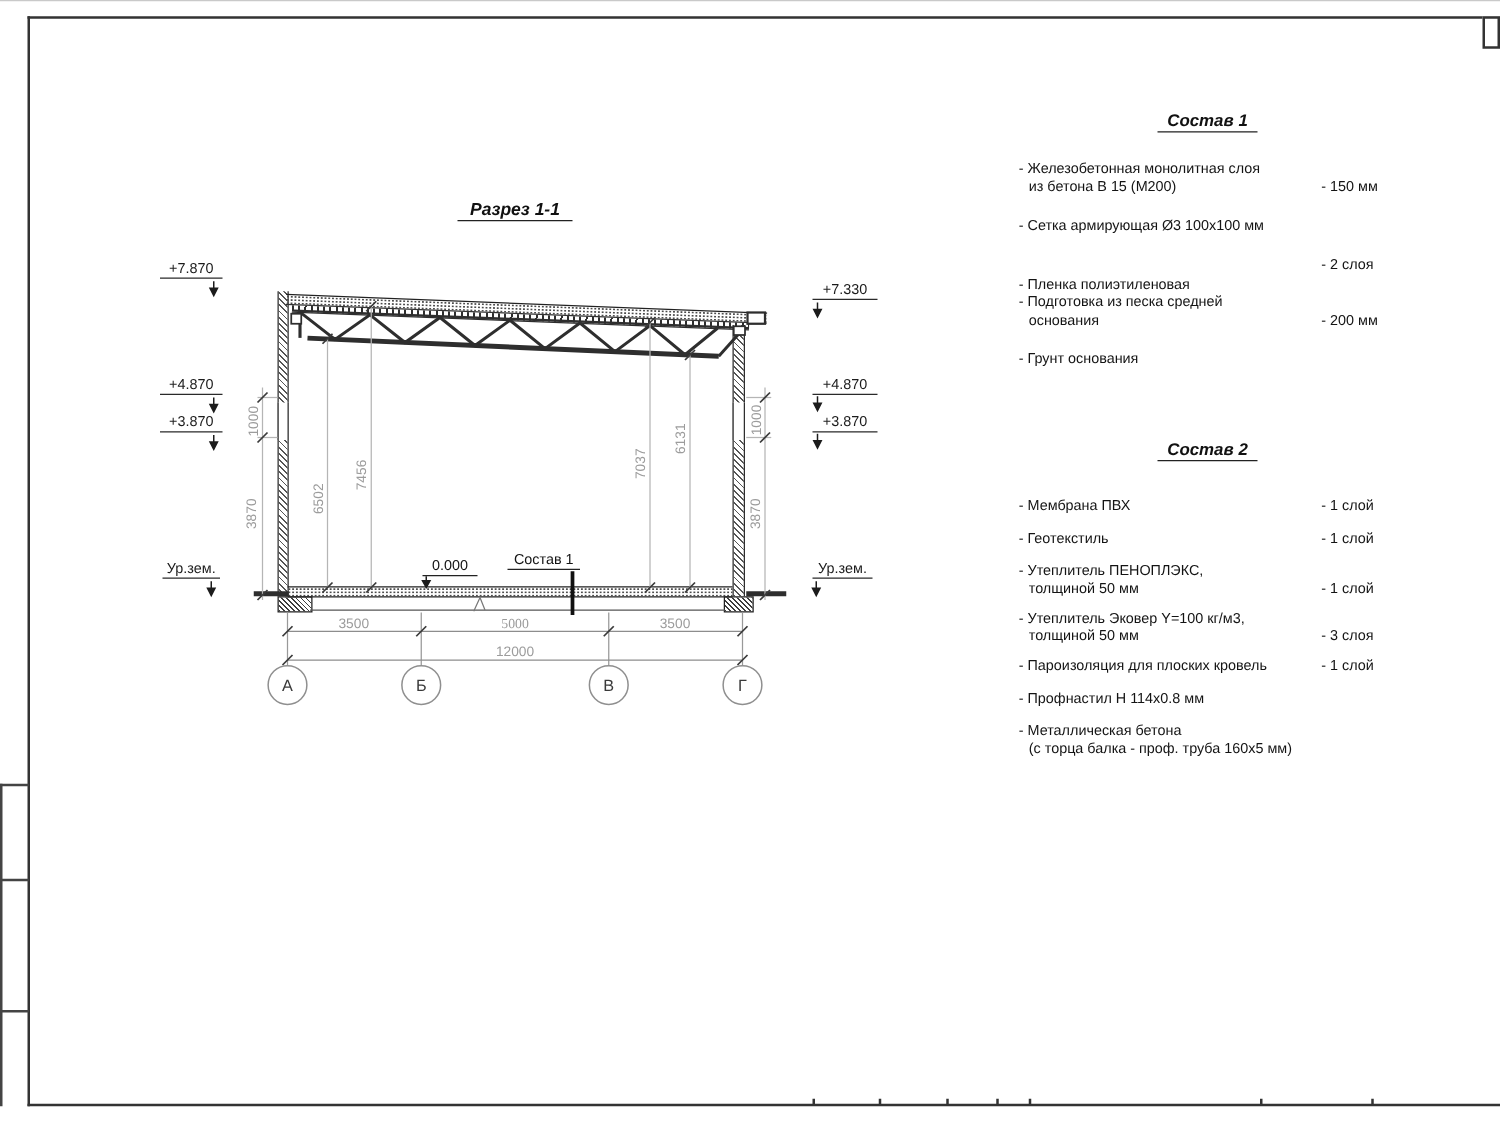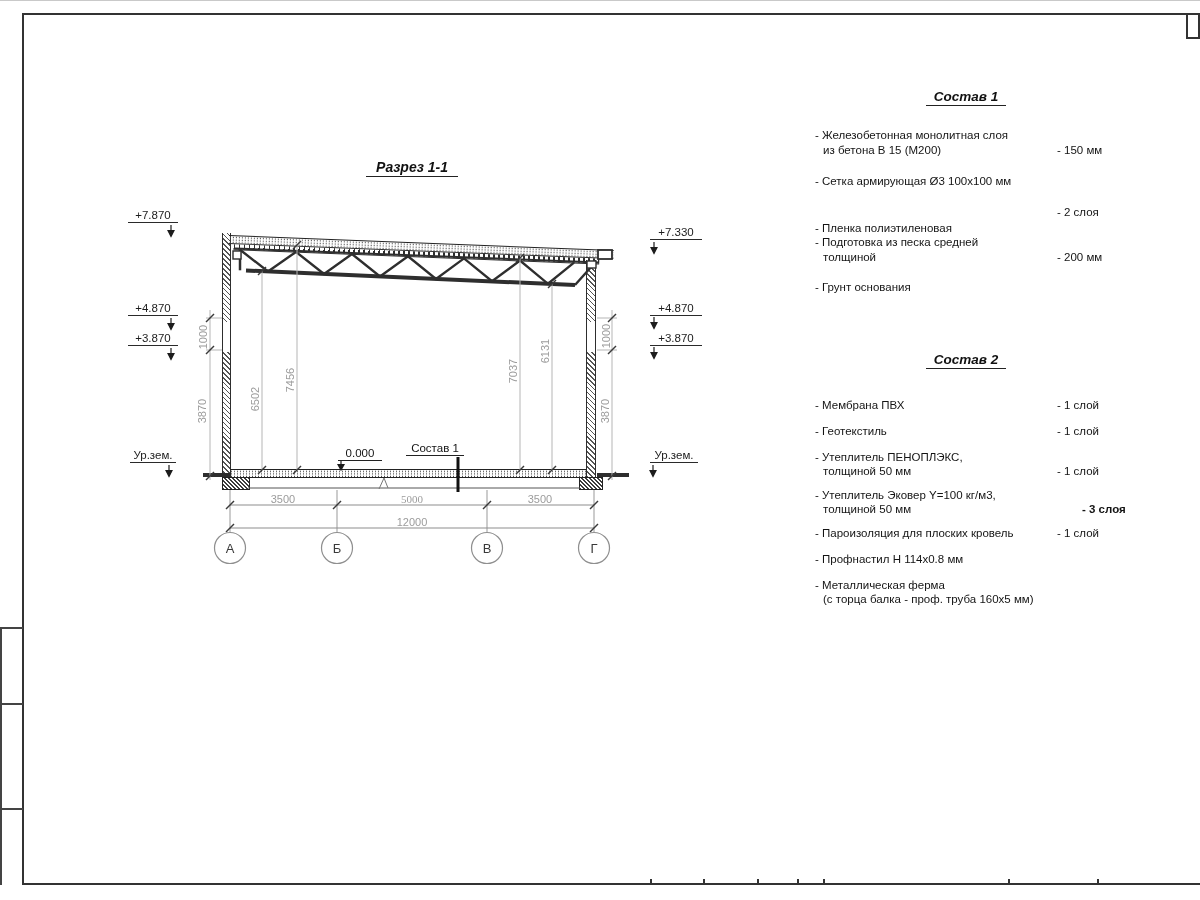--- a/index.html
+++ b/index.html
@@ -198,34 +198,34 @@
   <div class="abs axis-letter" style="left:579px;top:541px;width:30px;">Г</div>
 
   <div class="abs h-title" style="left:926px;top:89px;width:80px;">Состав 1</div>
   <div class="abs li" style="left:815px;top:129px;">- Железобетонная  монолитная слоя</div>
   <div class="abs li" style="left:823px;top:144px;">из бетона В 15 (М200)</div>
   <div class="abs li" style="left:1057px;top:144px;">- 150 мм</div>
   <div class="abs li" style="left:815px;top:175px;">- Сетка армирующая Ø3 100х100 мм</div>
   <div class="abs li" style="left:815px;top:206px;margin-top:16px;">- Пленка полиэтиленовая</div>
   <div class="abs li" style="left:1057px;top:206px;">- 2 слоя</div>
   <div class="abs li" style="left:815px;top:236px;">- Подготовка из песка средней</div>
-  <div class="abs li" style="left:823px;top:251px;">толщиной</div>
+  <div class="abs li" style="left:823px;top:251px;">основания</div>
   <div class="abs li" style="left:1057px;top:251px;">- 200 мм</div>
   <div class="abs li" style="left:815px;top:281px;">- Грунт основания</div>
 
   <div class="abs h-title" style="left:926px;top:352px;width:80px;">Состав 2</div>
   <div class="abs li" style="left:815px;top:399px;">- Мембрана ПВХ</div>
   <div class="abs li" style="left:1057px;top:399px;">- 1 слой</div>
   <div class="abs li" style="left:815px;top:425px;">- Геотекстиль</div>
   <div class="abs li" style="left:1057px;top:425px;">- 1 слой</div>
   <div class="abs li" style="left:815px;top:451px;">- Утеплитель ПЕНОПЛЭКС,</div>
   <div class="abs li" style="left:823px;top:465px;">толщиной 50 мм</div>
   <div class="abs li" style="left:1057px;top:465px;">- 1 слой</div>
   <div class="abs li" style="left:815px;top:489px;text-align:right;">- Утеплитель Эковер Y=100 кг/м3,</div>
   <div class="abs li" style="left:823px;top:503px;">толщиной 50 мм</div>
-  <div class="abs li" style="left:1082px;top:503px;font-weight:bold;">- 3 слоя</div>
+  <div class="abs li" style="left:1057px;top:503px;">- 3 слоя</div>
   <div class="abs li" style="left:815px;top:527px;">- Пароизоляция для плоских кровель</div>
   <div class="abs li" style="left:1057px;top:527px;">- 1 слой</div>
   <div class="abs li" style="left:815px;top:553px;">- Профнастил Н 114х0.8 мм</div>
-  <div class="abs li" style="left:815px;top:579px;">- Металлическая ферма</div>
+  <div class="abs li" style="left:815px;top:579px;">- Металлическая бетона</div>
   <div class="abs li" style="left:823px;top:593px;">(с торца балка - проф. труба 160х5 мм)</div>
 
 </div>
 
 </body></html>

